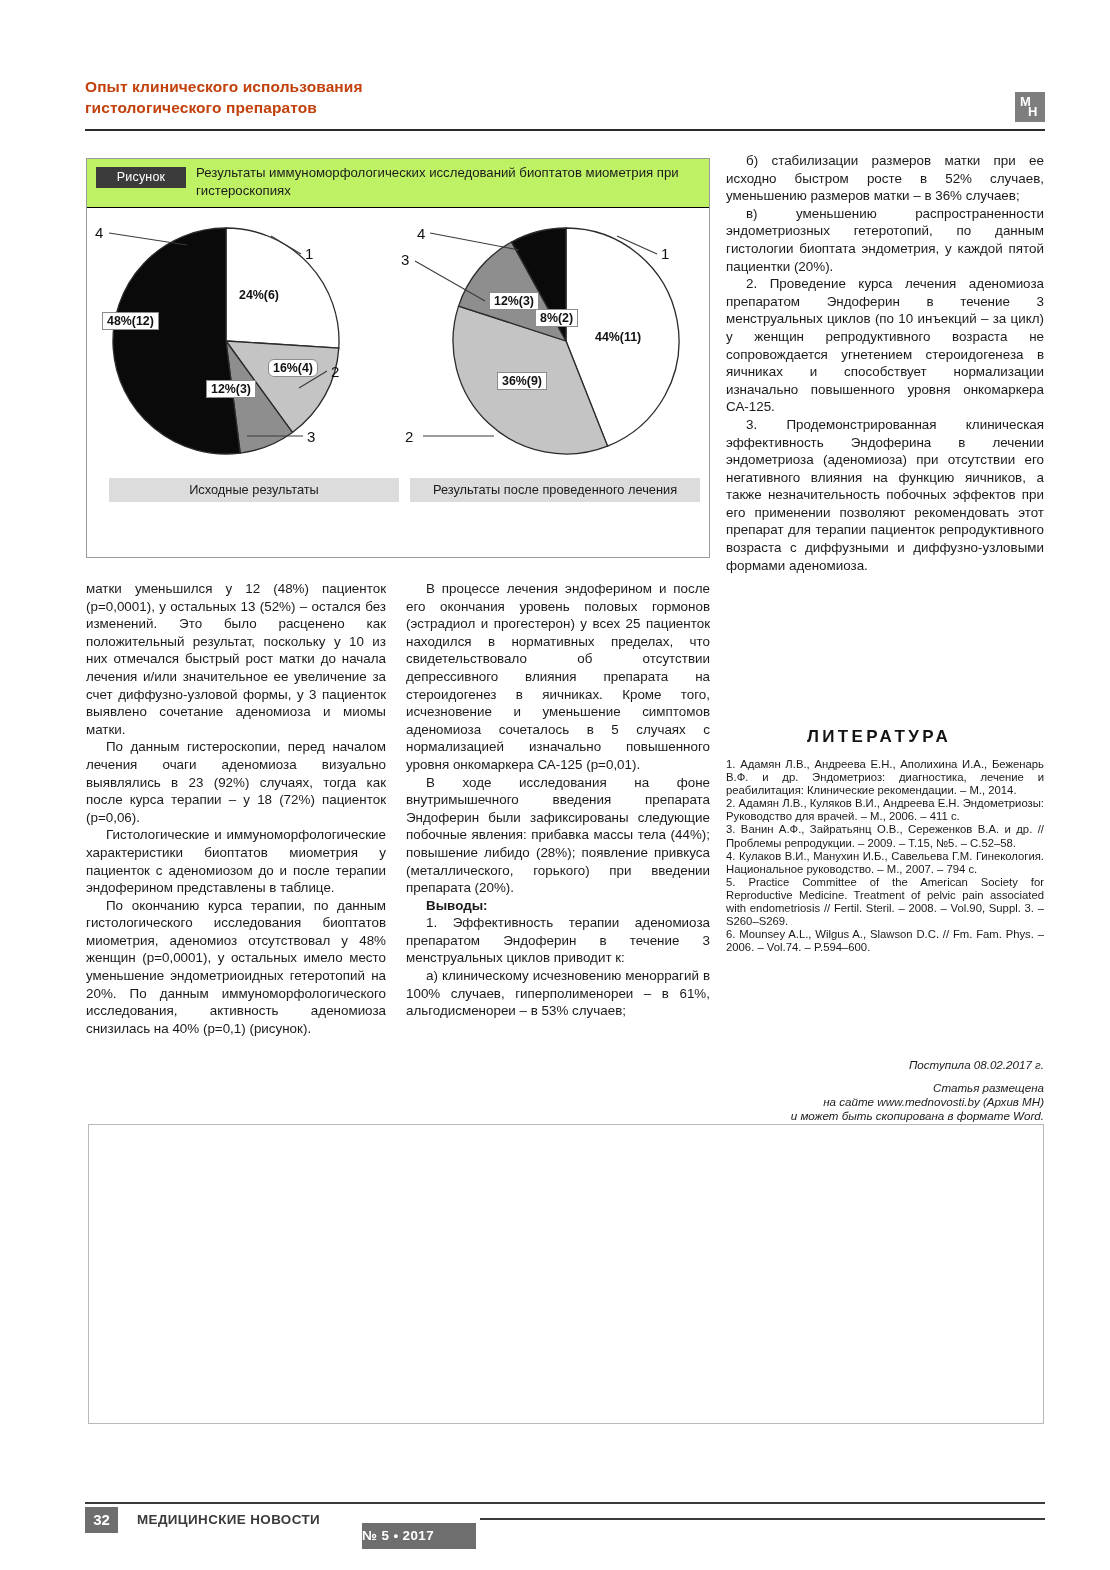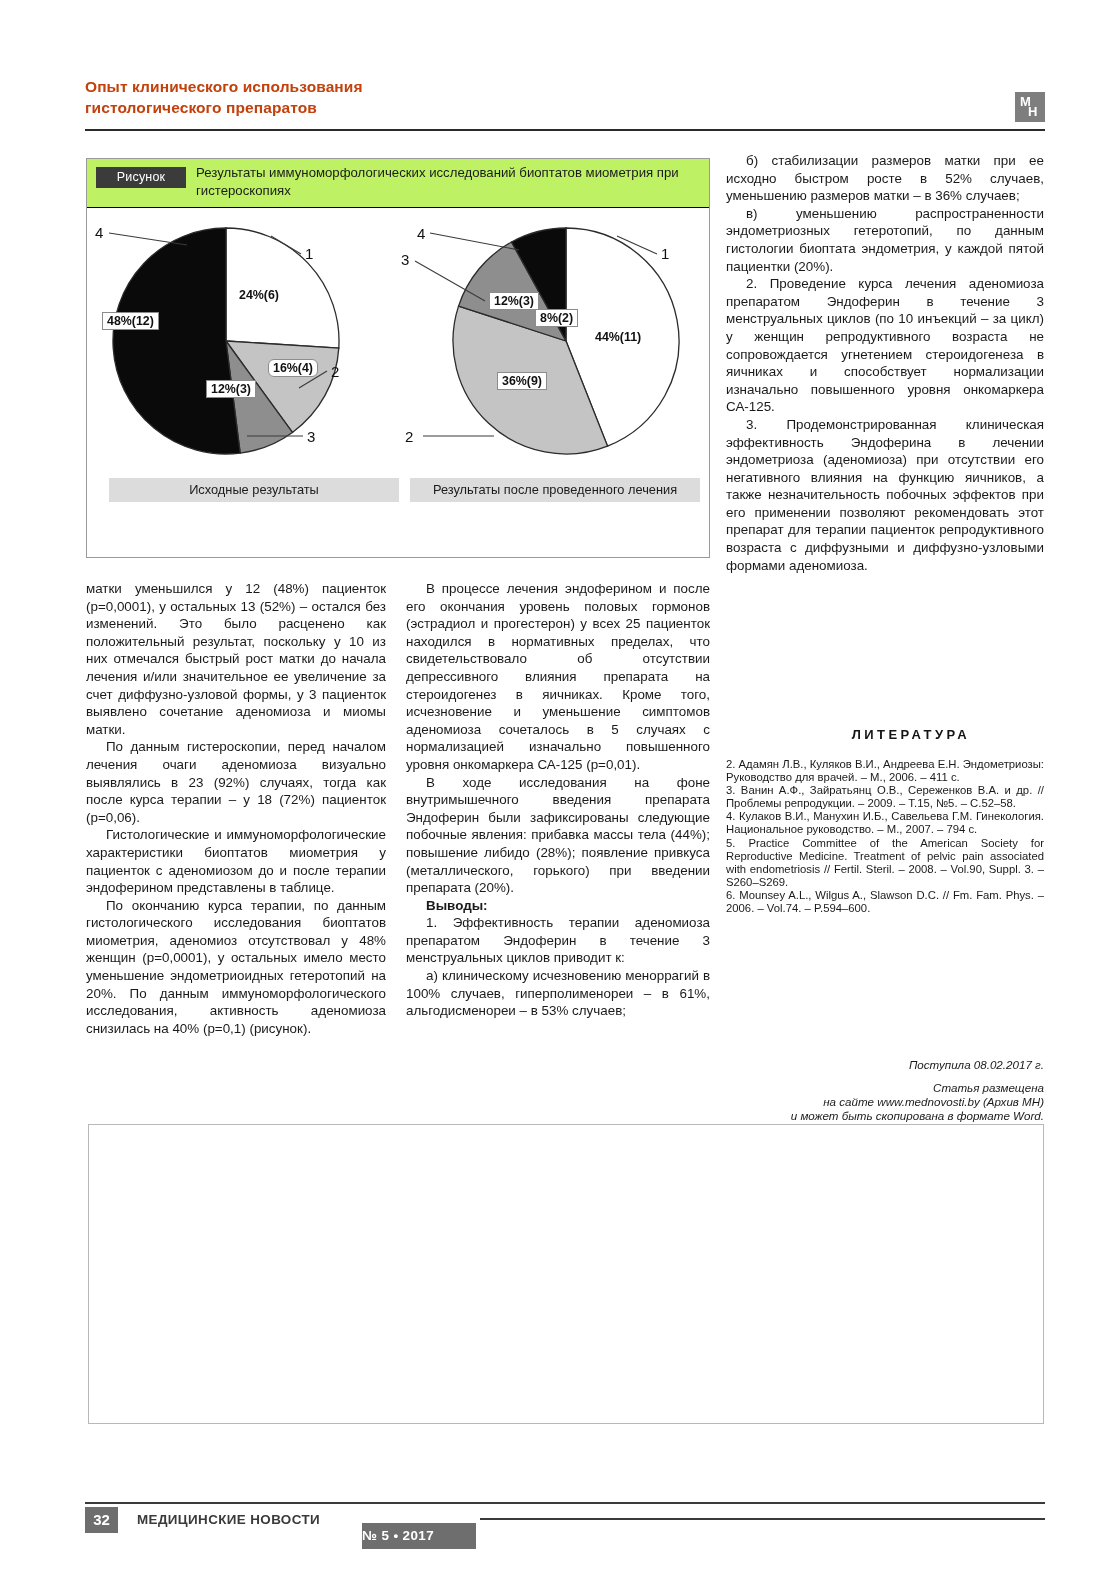--- a/index.html
+++ b/index.html
@@ -56,22 +56,22 @@
   .col{position:absolute;font-size:13.4px;line-height:17.6px;text-align:justify;color:#1a1a1a;}
   .col p{margin:0;text-indent:20px;}
   .col p.noind{text-indent:0;}
   #col1{left:86px;top:580px;width:300px;}
   #col2{left:406px;top:580px;width:304px;}
   #col3{left:726px;top:152px;width:318px;}
 
   .bold{font-weight:bold;}
 
   
-  #lit-title{position:absolute;left:752px;top:727px;width:318px;text-align:center;
-        font-weight:bold;font-size:13px;letter-spacing:3.4px;color:#141414;}
+  #lit-title{position:absolute;left:720px;top:727px;width:318px;text-align:center;
+        font-weight:bold;font-size:17px;letter-spacing:3.4px;color:#141414;}
   #refs{position:absolute;left:726px;top:758px;width:318px;font-size:11.3px;line-height:13.1px;
         text-align:justify;color:#1a1a1a;}
   #refs p{margin:0;}
   #postscript{position:absolute;left:726px;top:1058px;width:318px;font-size:11.6px;line-height:14px;
         font-style:italic;text-align:right;color:#1a1a1a;}
   #postscript p{margin:0;}
   #postscript .recv{margin-bottom:9px;}
 
   
   #bottom-frame{position:absolute;left:88px;top:1124px;width:956px;height:300px;
@@ -203,20 +203,21 @@
 
   <div class="col" id="col3">
     <p>б) стабилизации размеров матки при ее исходно быстром росте в 52% случаев, уменьшению размеров матки – в 36% случаев;</p>
     <p>в) уменьшению распространенности эндометриозных гетеротопий, по данным гистологии биоптата эндометрия, у каждой пятой пациентки (20%).</p>
     <p>2. Проведение курса лечения аденомиоза препаратом Эндоферин в течение 3 менструальных циклов (по 10 инъекций – за цикл) у женщин репродуктивного возраста не сопровождается угнетением стероидогенеза в яичниках и способствует нормализации изначально повышенного уровня онкомаркера СА-125.</p>
     <p>3. Продемонстрированная клиническая эффективность Эндоферина в лечении эндометриоза (аденомиоза) при отсутствии его негативного влияния на функцию яичников, а также незначительность побочных эффектов при его применении позволяют рекомендовать этот препарат для терапии пациенток репродуктивного возраста с диффузными и диффузно-узловыми формами аденомиоза.</p>
   </div>
 
   <div id="lit-title">ЛИТЕРАТУРА</div>
   <div id="refs">
+    <p>1. Адамян Л.В., Андреева Е.Н., Аполихина И.А., Беженарь В.Ф. и др. Эндометриоз: диагностика, лечение и реабилитация: Клинические рекомендации. – М., 2014.</p>
     <p>2. Адамян Л.В., Куляков В.И., Андреева Е.Н. Эндометриозы: Руководство для врачей. – М., 2006. – 411 с.</p>
     <p>3. Ванин А.Ф., Зайратьянц О.В., Сереженков В.А. и др. // Проблемы репродукции. – 2009. – Т.15, №5. – С.52–58.</p>
     <p>4. Кулаков В.И., Манухин И.Б., Савельева Г.М. Гинекология. Национальное руководство. – М., 2007. – 794 с.</p>
     <p>5. Practice Committee of the American Society for Reproductive Medicine. Treatment of pelvic pain associated with endometriosis // Fertil. Steril. – 2008. – Vol.90, Suppl. 3. – S260–S269.</p>
     <p>6. Mounsey A.L., Wilgus A., Slawson D.C. // Fm. Fam. Phys. – 2006. – Vol.74. – P.594–600.</p>
   </div>
 
   <div id="postscript">
     <p class="recv">Поступила 08.02.2017 г.</p>
     <p>Статья размещена</p>

